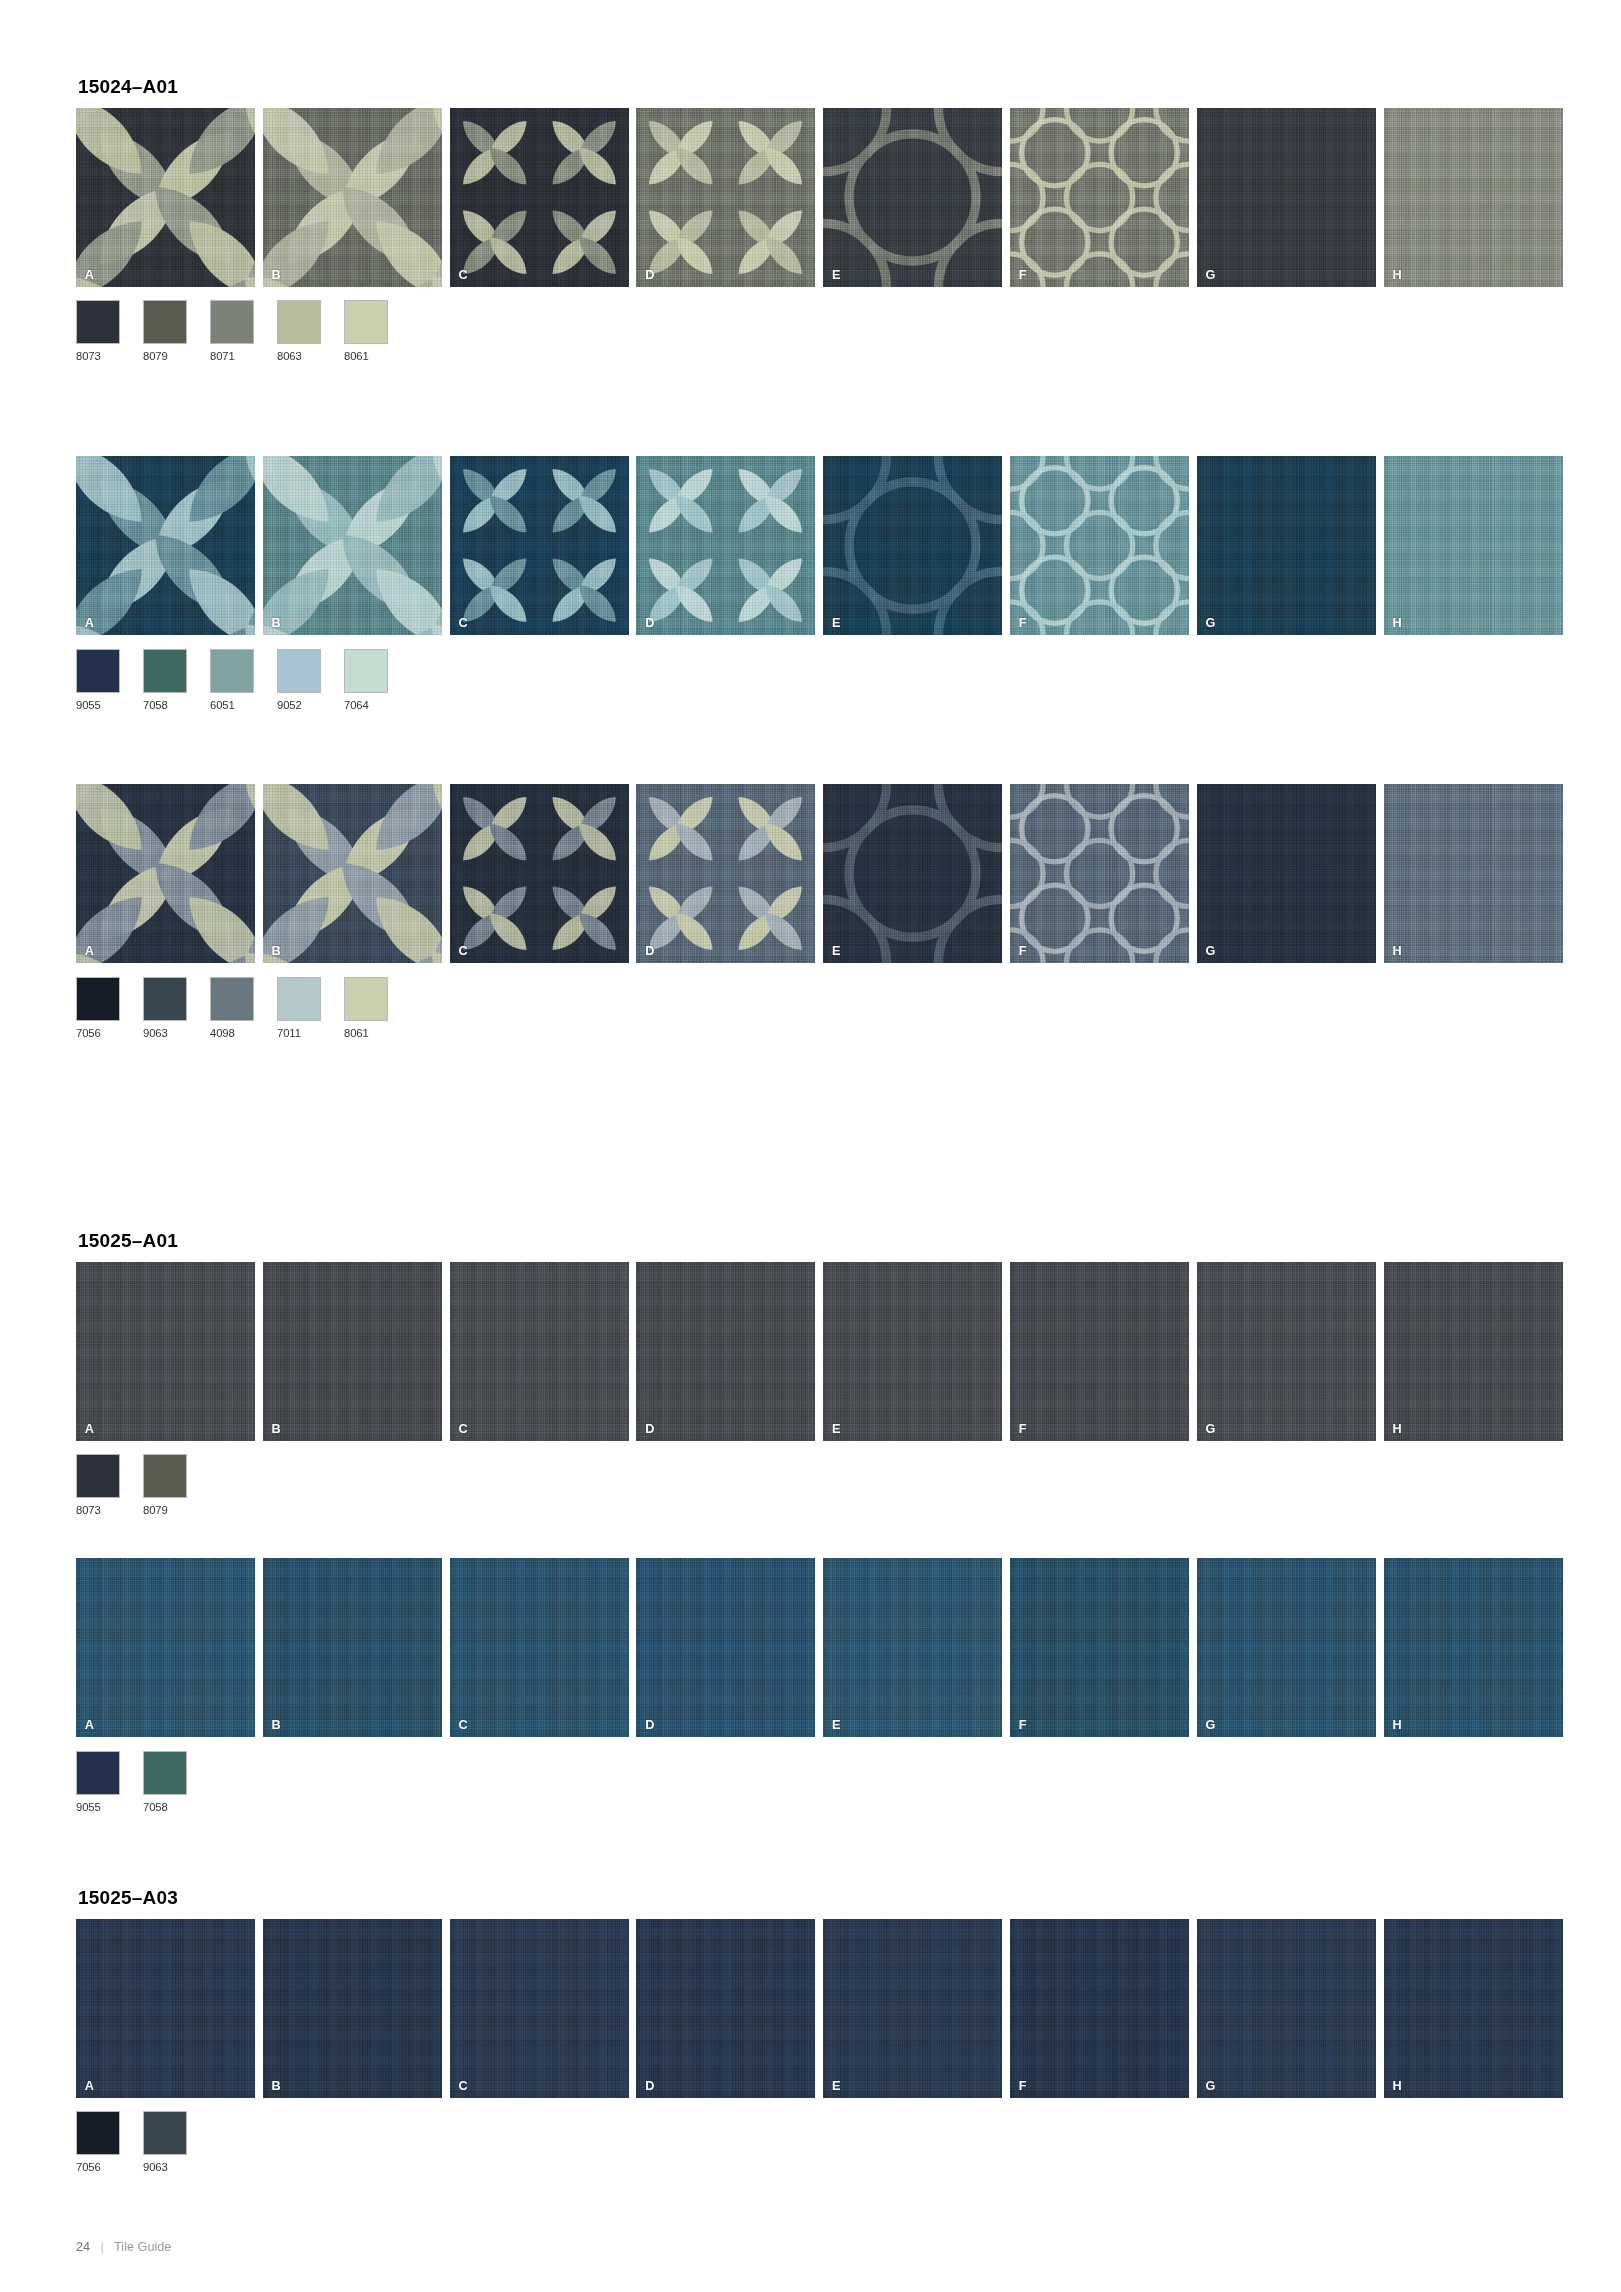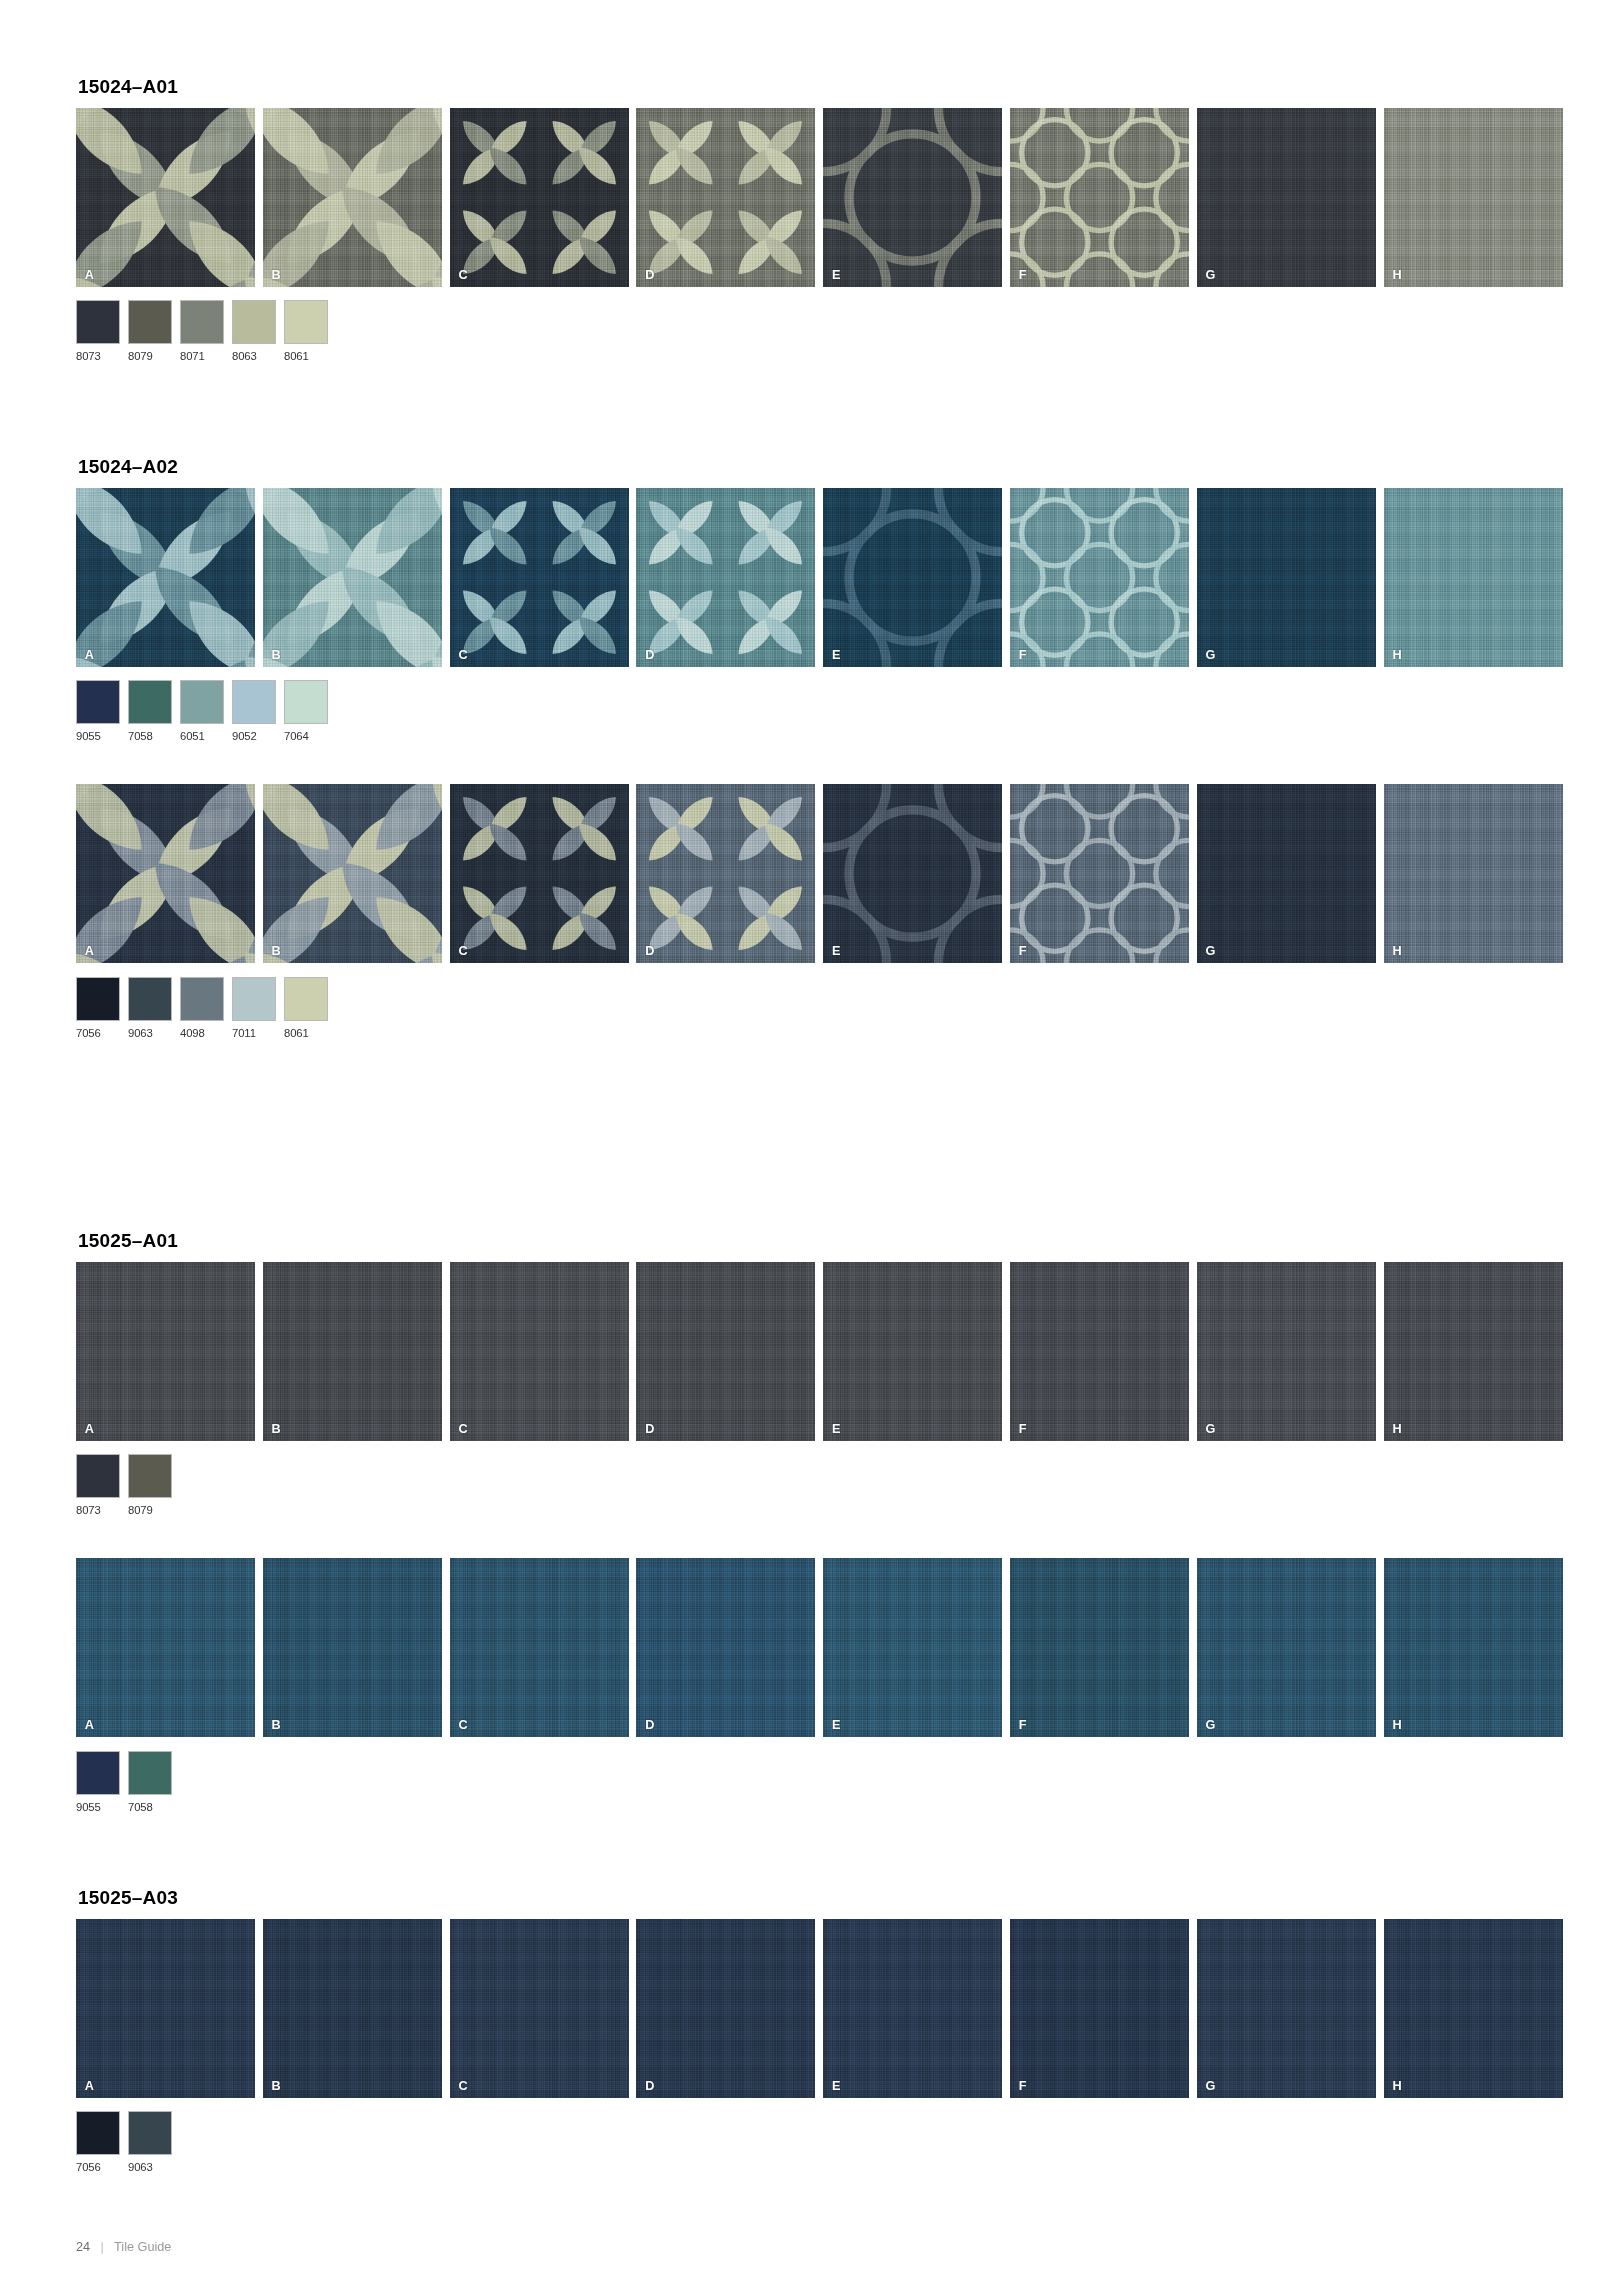--- a/index.html
+++ b/index.html
@@ -67,21 +67,21 @@
   .weave2{
     position:absolute;inset:0;z-index:6;pointer-events:none;
     background-image:
       repeating-linear-gradient(90deg, rgba(0,0,0,.10) 0 1px, transparent 1px 2.9px),
       repeating-linear-gradient(0deg,  rgba(0,0,0,.09) 0 1px, transparent 1px 2.9px);
     opacity:.55;
   }
   .tile svg{position:absolute;inset:0;z-index:2;}
   
   .swatch-row{ display:flex; margin-top:13.7px; }
-  .swatch{ width:44px; margin-right:8px; }
+  .swatch{ width:44px; margin-right:23px; }
   .swatch-chip{
     width:44px;height:44px;
     border:1px solid #b9b9b9;
     box-sizing:border-box;
   }
   .swatch-code{
     font-size:11.3px;color:#333;
     font-family:"Liberation Sans", sans-serif;
     margin-top:5.9px;letter-spacing:-0.1px;text-align:left;
   }
@@ -587,21 +587,20 @@
             <div class="swatch-chip" style="background: rgb(184, 188, 156);"></div>
             <div class="swatch-code">8063</div>
           </div>
           <div class="swatch">
             <div class="swatch-chip" style="background: rgb(204, 208, 174);"></div>
             <div class="swatch-code">8061</div>
           </div>
         </div>
       </div>
       <div class="collection" style="left: 76px; top: 456px;">
-        <div class="collection-title">15024–A02</div>
         <div class="tile-row">
           <div class="tile" style="background: rgb(31, 66, 87);">
             <svg width="179" height="179" viewBox="0 0 183 183">
             <defs>
                 <clipPath id="c">
                   <rect width="183" height="183"></rect>
                 </clipPath>
               </defs>
             <g clip-path="url(#c)">
                 <path d="M 0 -54.9 C 28.365 -24.705 28.365 24.705 0 54.9

